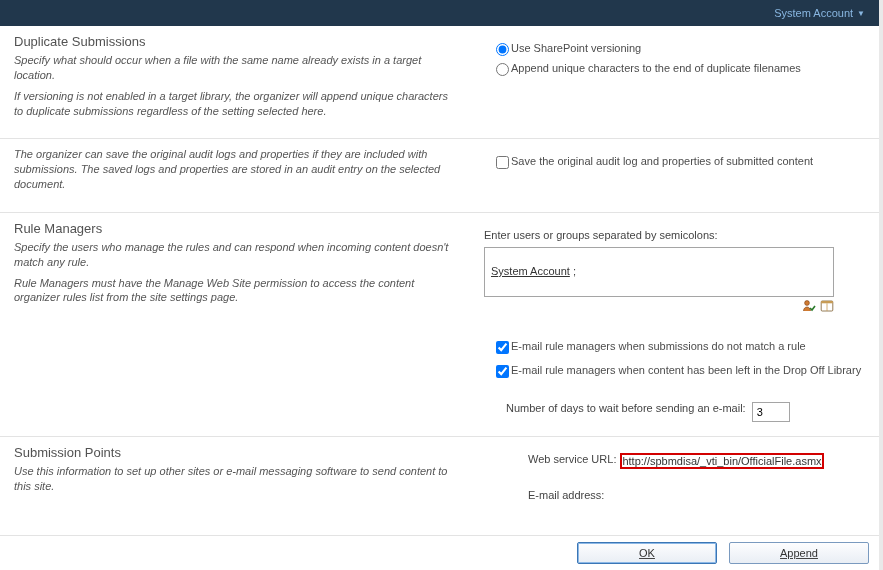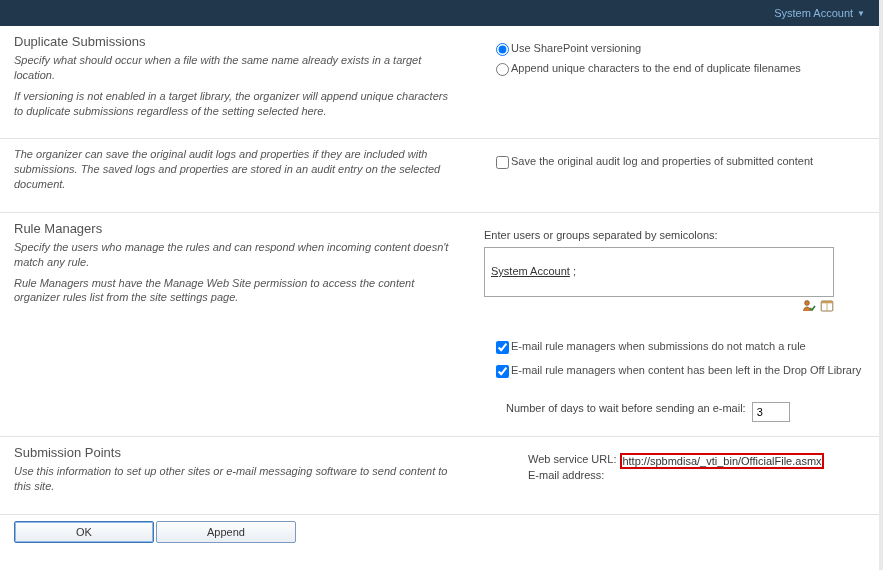--- a/index.html
+++ b/index.html
@@ -109,34 +109,35 @@
   .days-row input[type="text"] {
     width: 38px;
     height: 20px;
     border: 1px solid #a5a5a5;
     padding: 2px 4px;
     font-size: 11px;
   }
   .sub-row {
     display: flex;
     gap: 4px;
-    margin-bottom: 0;
+    margin-bottom: 20px;
   }
   .sub-row .lbl { white-space: nowrap; }
   .url-val {
     border: 2px solid #d20000;
     padding: 0 0;
     color: #333;
   }
   .button-bar {
     border-top: 1px solid #e3e3e3;
     padding: 6px 14px;
     display: flex;
-    justify-content: flex-start;
-    gap: 2px;
+    justify-content: flex-end;
+    gap: 12px;
+    text-decoration: underline;
   }
   .button-bar button {
     width: 140px;
     height: 22px;
     border: 1px solid #7a9abf;
     background: linear-gradient(#fdfdfe, #e9eef4);
     font-size: 11px;
     color: #333;
     cursor: pointer;
     border-radius: 2px;

